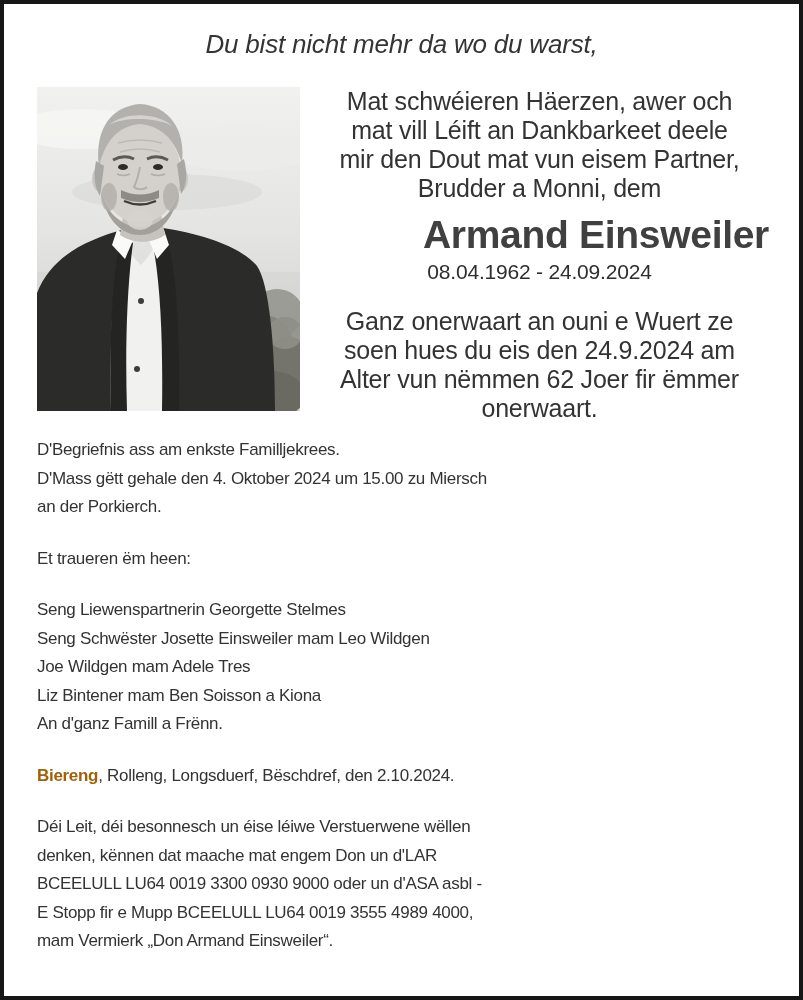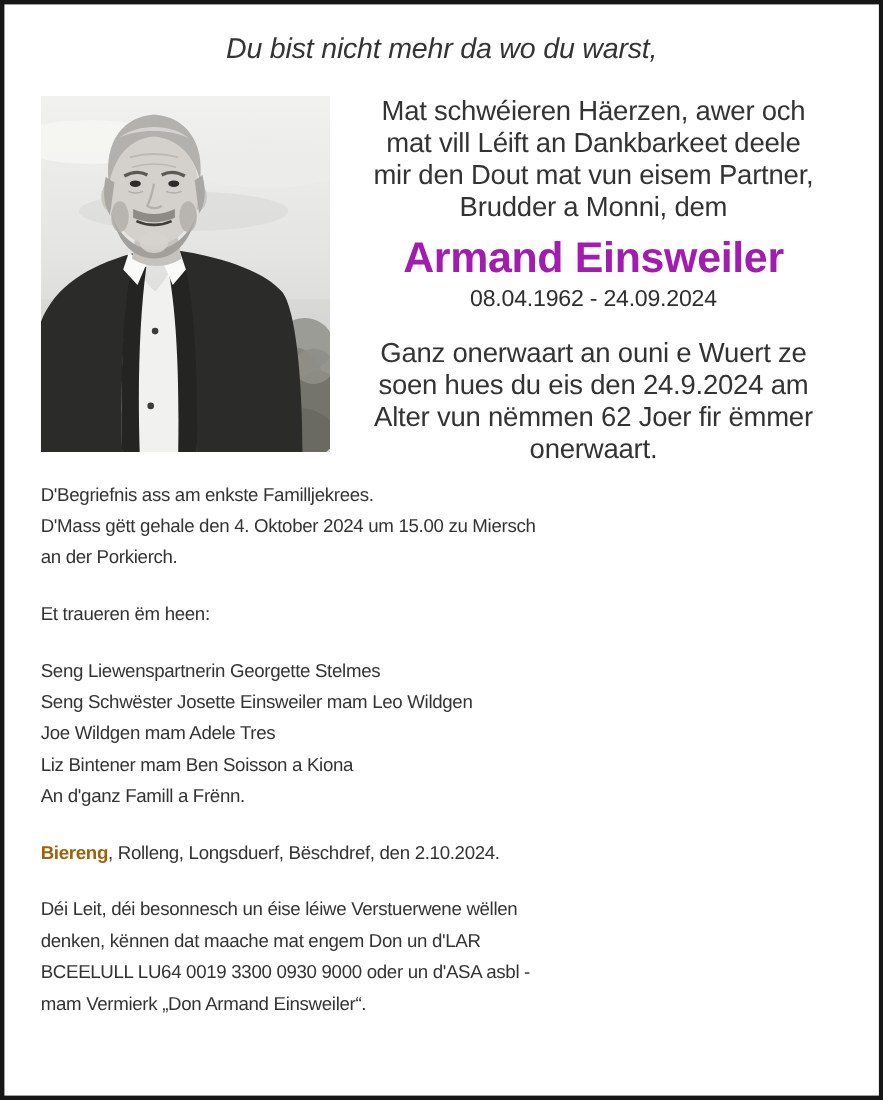--- a/index.html
+++ b/index.html
@@ -40,22 +40,23 @@
     font-size: 25px;
     line-height: 29px;
     letter-spacing: -0.2px;
   }
   .intro-line, .deathnote-line { white-space: nowrap; }
   .deceased-name {
     margin-top: 9px;
     font-size: 39px;
     line-height: 45px;
     font-weight: bold;
-    color: #a21caf;
+    color: #404040;
     letter-spacing: -0.3px;
+    text-align: right;
   }
   .deceased-dates {
     margin-top: 2px;
     font-size: 21px;
     line-height: 25px;
     color: #2e2e2e;
   }
   .deathnote { margin-top: 23px; }
   .bodytext {
     margin: 13px 33px 0 33px;
@@ -178,17 +179,18 @@
     </div>
 
     <div class="para line">
       <span class="bold">Biereng</span><span>, Rolleng, Longsduerf, Bëschdref, den 2.10.2024.</span>
     </div>
 
     <div class="para">
       <div class="line">Déi Leit, déi besonnesch un éise léiwe Verstuerwene wëllen</div>
       <div class="line">denken, kënnen dat maache mat engem Don un d'LAR</div>
       <div class="line">BCEELULL LU64 0019 3300 0930 9000 oder un d'ASA asbl -</div>
+      <div class="line">E Stopp fir e Mupp BCEELULL LU64 0019 3555 4989 4000,</div>
       <div class="line">mam Vermierk „Don Armand Einsweiler“.</div>
     </div>
 
   </div>
 </div>
 
 </body></html>

